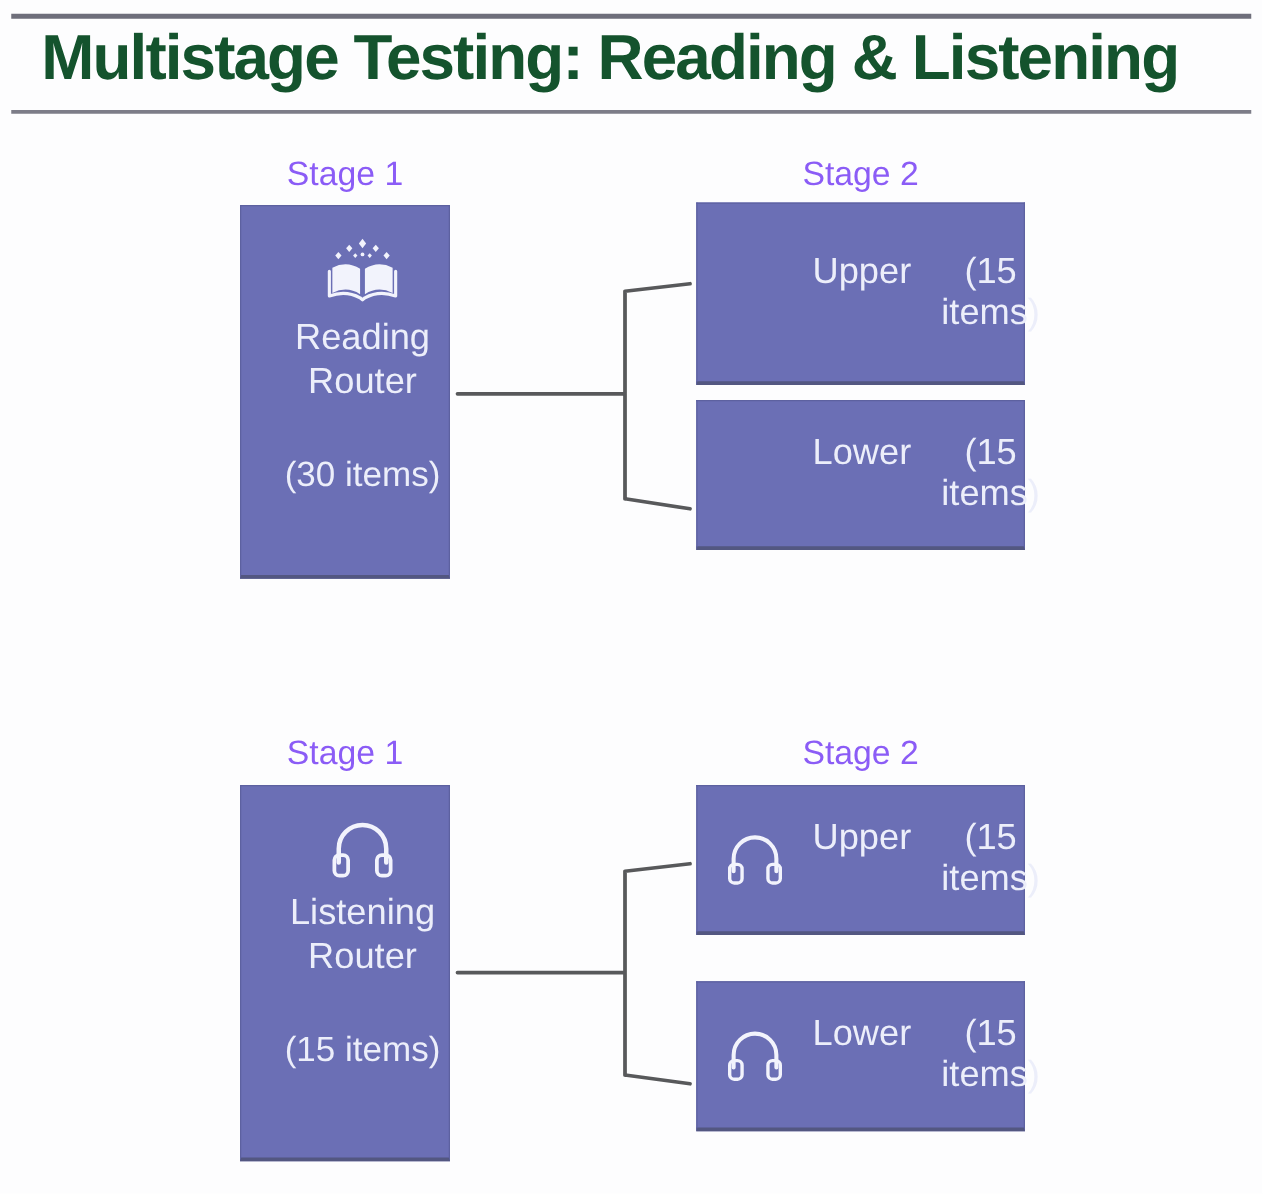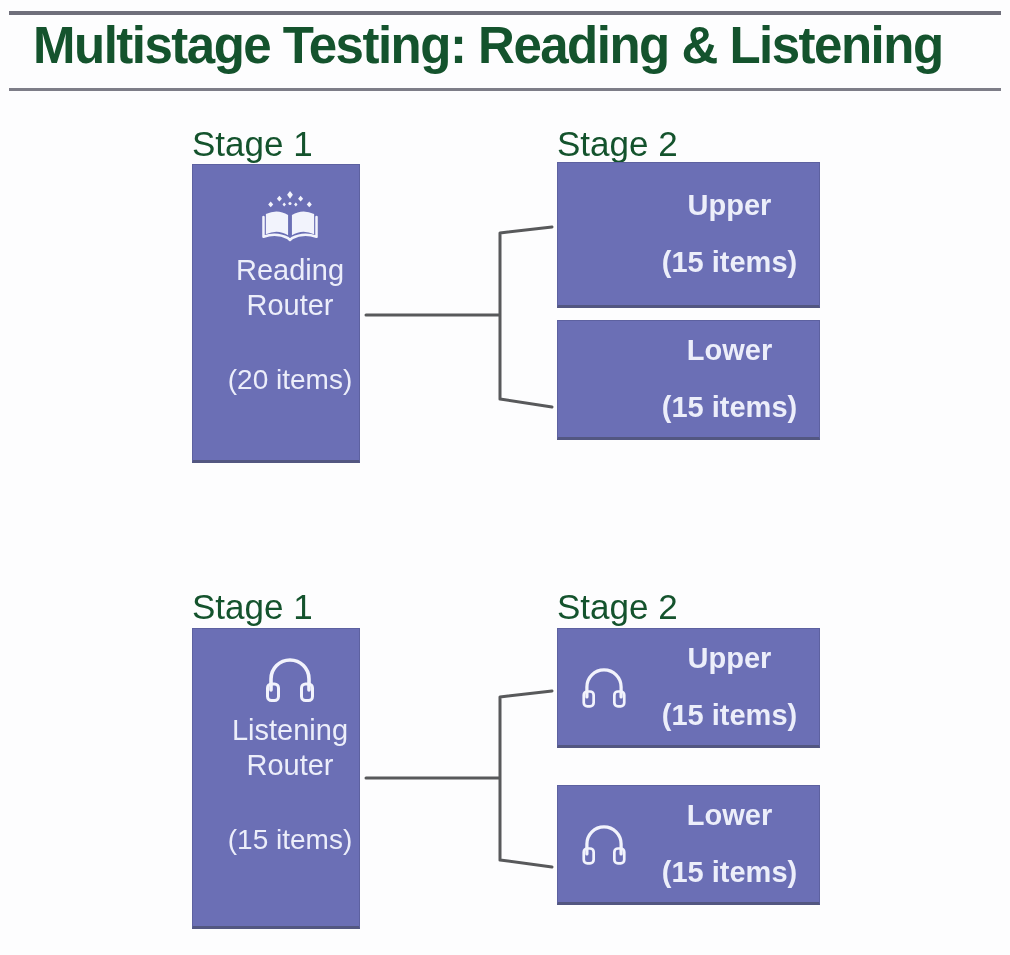--- a/index.html
+++ b/index.html
@@ -8,21 +8,21 @@
     font-family:"Liberation Sans",sans-serif;overflow:hidden;
   }
   .rule{position:absolute;left:9px;right:9px;}
   .rule-top{top:11px;height:4px;background:#6f6f7b;}
   .rule-mid{top:88px;height:3px;background:#7d7d88;}
   .title{
     position:absolute;left:33px;top:16px;margin:0;
     font-size:51px;font-weight:bold;letter-spacing:-1.5px;white-space:nowrap;
   }
   .stage-label{
-    position:absolute;text-align:left;font-size:35px;color:#14532d;
+    position:absolute;text-align:center;font-size:27px;color:#8b5cf6;
   }
   .box{
     position:absolute;background:#6b6fb5;box-sizing:border-box;
     border:1px solid #5d61a0;border-bottom:3px solid #535781;
     color:#eceefa;
   }
   .router{
     left:192px;width:168px;
     display:flex;flex-direction:column;align-items:center;padding-left:28px;
   }
@@ -38,22 +38,22 @@
     display:flex;flex-direction:row;align-items:center;
   }
   .branch-upper-reading{top:162px;height:146px;}
   .branch-lower-reading{top:320px;}
   .branch-upper-listening{top:628px;}
   .branch-lower-listening{top:785px;}
   .icon-slot{
     width:92px;flex:0 0 92px;display:flex;justify-content:center;align-items:center;
   }
   .branch-text{
-    flex:1;display:flex;flex-direction:column;justify-content:center;
-    gap:24px;text-align:center;margin-right:10px;font-weight:bold;
+    flex:1;display:flex;flex-direction:row;justify-content:center;
+    gap:24px;text-align:center;margin-right:10px;
   }
   .branch-label{font-size:29px;}
   .branch-items{font-size:29px;}
   .connectors{position:absolute;left:0;top:0;pointer-events:none;}
 </style>
 </head>
 <body>
 
 <div class="canvas">
 
@@ -84,21 +84,21 @@
         <circle cx="32" cy="14" r="1.6"></circle>
         <path d="M7 25 Q19 19 30 26 L30 47 Q19 40 7 46 Z"></path>
         <path d="M57 25 Q45 19 34 26 L34 47 Q45 40 57 46 Z"></path>
       </g>
       <path d="M4.5 28 L4.5 48.5 Q18 43.5 30 50 L32 51.8 L34 50 Q46 43.5 59.5 48.5 L59.5 28" fill="none" stroke="#f2f3fc" stroke-width="2.6" stroke-linejoin="round" stroke-linecap="round"></path>
     </svg>
     <div class="router-name">
       <div>Reading</div>
       <div>Router</div>
     </div>
-    <div class="router-items">(20 items)</div>
+    <div class="router-items">(30 items)</div>
   </div>
 
   <div class="box branch branch-upper-reading">
     <div class="icon-slot"></div>
     <div class="branch-text">
       <div class="branch-label">Upper</div>
       <div class="branch-items">(15 items)</div>
     </div>
   </div>
 

